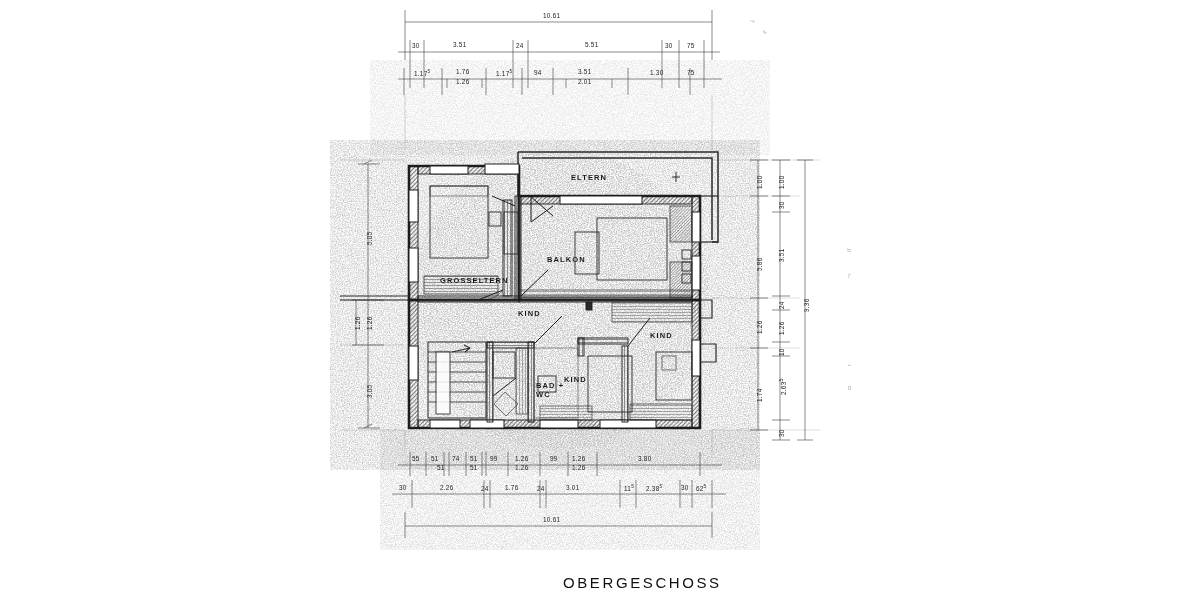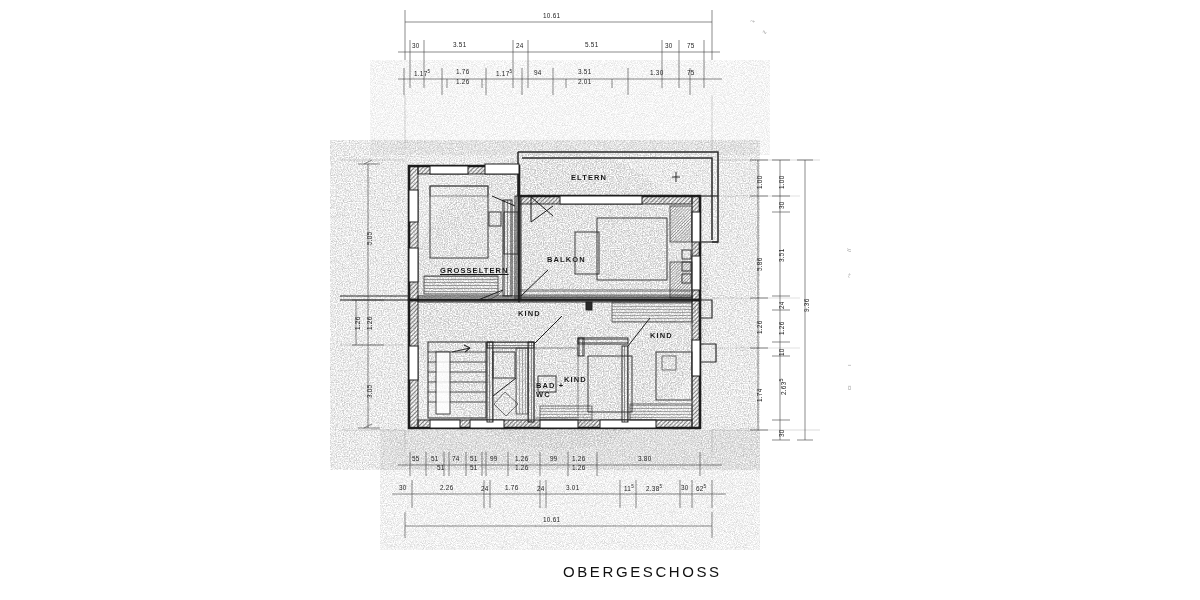--- a/index.html
+++ b/index.html
@@ -49,20 +49,21 @@
     letter-spacing: 0.25px;
     color: #242424;
     transform-origin: 0 0;
     transform: rotate(-90deg);
   }
   .title {
     font-size: 15px;
     letter-spacing: 2.6px;
     color: #101010;
     font-weight: 500;
+    margin-top: 11px;
   }
   .margin-mark {
     font-size: 6px;
     color: #9a9a9a;
     transform-origin: 0 0;
   }
 </style>
 </head>
 <body>
 
@@ -385,21 +386,21 @@
         <line x1="700" y1="196" x2="718" y2="196"></line>
         <line x1="700" y1="242" x2="718" y2="242"></line>
       </g>
 
       <g stroke="#2a2a2a" stroke-width="1" fill="none">
         <path d="M 676,172 L 676,182 M 672,177 L 680,177"></path>
       </g>
     </g>
   </svg>
 
-  <div class="lbl room-label" style="left:440px; top:266px;text-decoration:underline;">GROSSELTERN</div>
+  <div class="lbl room-label" style="left:440px; top:276px;">GROSSELTERN</div>
 
   <div class="lbl room-label" style="left:547px; top:255px;">BALKON</div>
 
   <div class="lbl room-label" style="left:571px; top:173px;">ELTERN</div>
 
   <div class="lbl room-label" style="left:518px; top:309px;">KIND</div>
 
   <div class="lbl room-label" style="left:650px; top:331px;">KIND</div>
 
   <div class="lbl room-label" style="left:564px; top:375px;">KIND</div>

